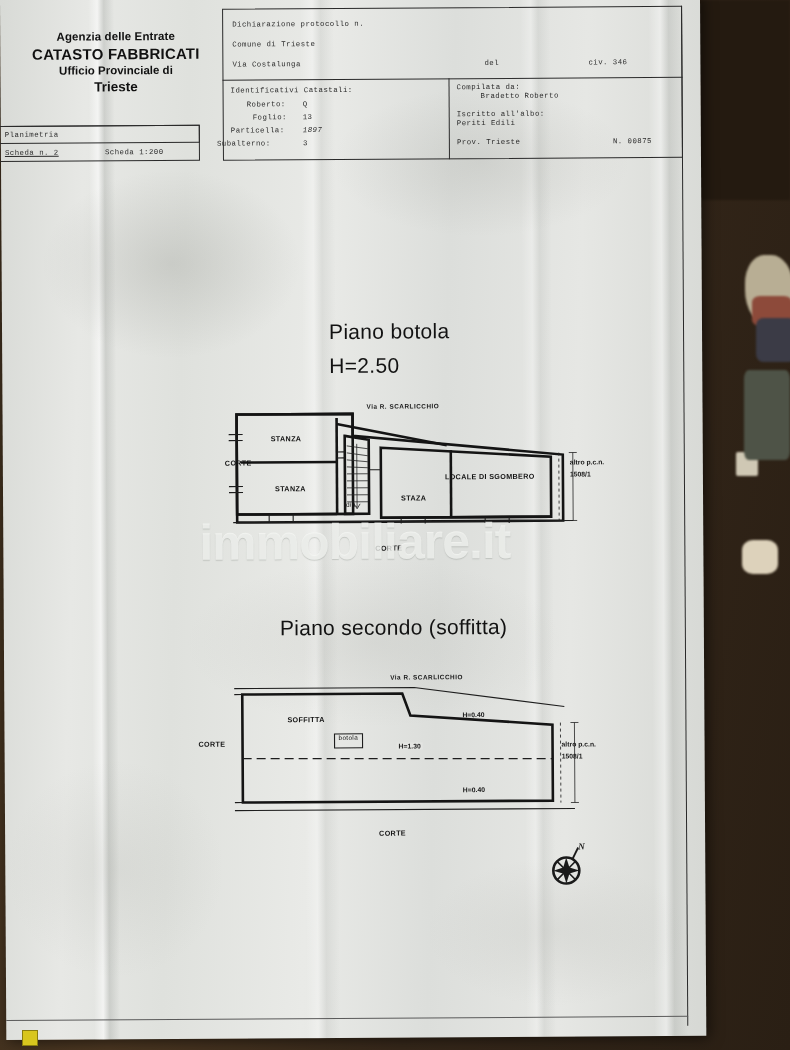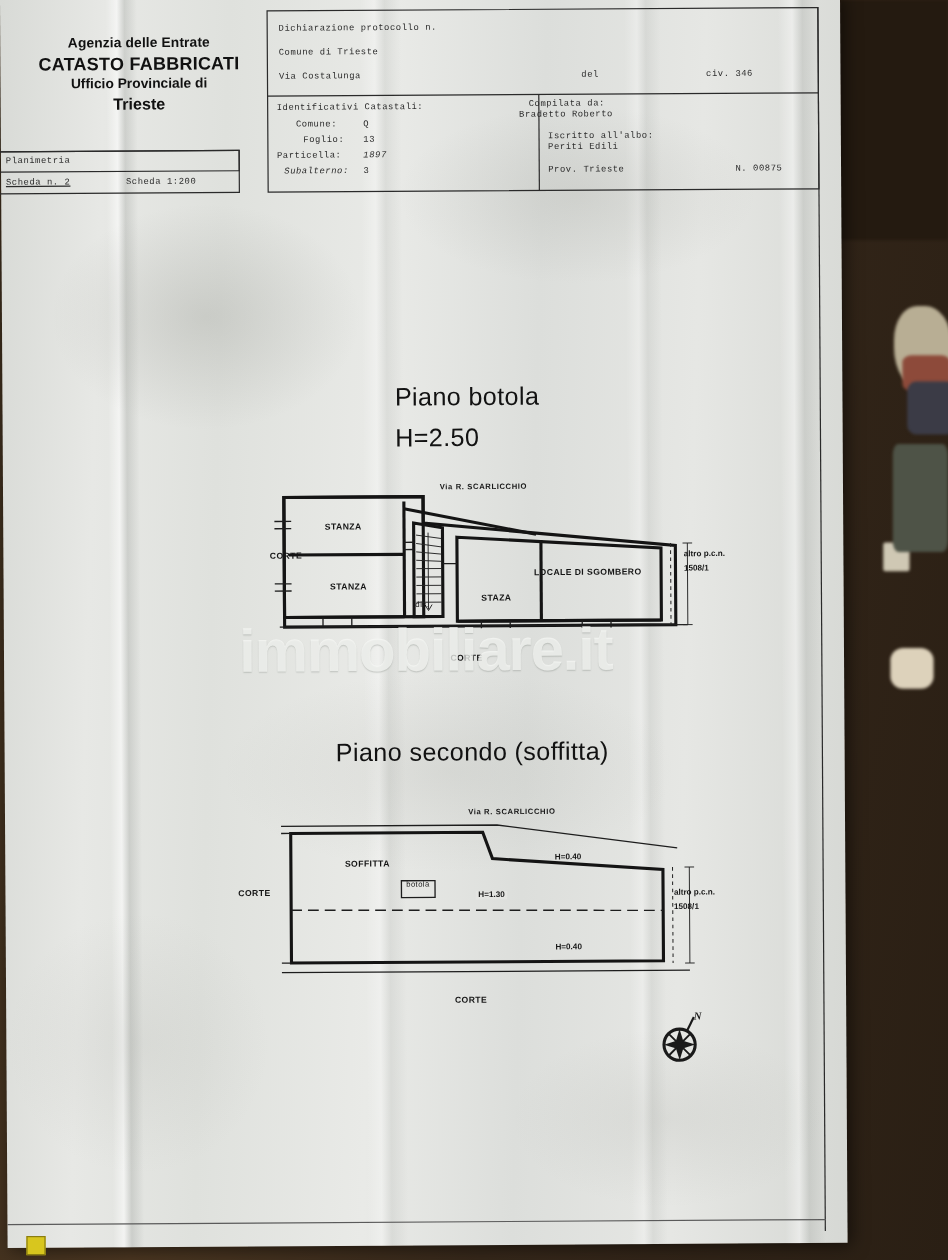--- a/index.html
+++ b/index.html
@@ -205,31 +205,31 @@
     <div style="position:absolute; left:448px; top:81px; width:1.3px;
                 height:81px; background:#2a2a2a;"></div>
 
     <div class="mono mono-row" style="left:232px; top:22px;">Dichiarazione protocollo n.</div>
     <div class="mono mono-row" style="left:484px; top:22px;margin-top:40px;">del</div>
     <div class="mono mono-row" style="left:232px; top:42px;">Comune di Trieste</div>
     <div class="mono mono-row" style="left:232px; top:62px;">Via Costalunga</div>
     <div class="mono mono-row" style="left:588px; top:62px;">civ. 346</div>
 
     <div class="mono mono-row" style="left:230px; top:88px;">Identificativi Catastali:</div>
-    <div class="mono mono-row" style="left:246px; top:102px;">Comune:</div>
+    <div class="mono mono-row" style="left:246px; top:102px;">Roberto:</div>
     <div class="mono mono-row" style="left:302px; top:102px;">Q</div>
     <div class="mono mono-row" style="left:252px; top:115px;">Foglio:</div>
     <div class="mono mono-row" style="left:302px; top:115px;">13</div>
     <div class="mono mono-row" style="left:230px; top:128px;">Particella:</div>
     <div class="mono mono-row" style="left:302px; top:128px;font-style:italic;">1897</div>
-    <div class="mono mono-row" style="left:236px; top:141px;font-style:italic;">Subalterno:</div>
+    <div class="mono mono-row" style="left:216px; top:141px;">Subalterno:</div>
     <div class="mono mono-row" style="left:302px; top:141px;">3</div>
 
-    <div class="mono mono-row" style="left:440px; top:86px;">Compilata da:</div>
-    <div class="mono mono-row" style="left:432px; top:95px;">Bradetto Roberto</div>
+    <div class="mono mono-row" style="left:456px; top:86px;">Compilata da:</div>
+    <div class="mono mono-row" style="left:480px; top:95px;">Bradetto Roberto</div>
     <div class="mono mono-row" style="left:456px; top:113px;">Iscritto all'albo:</div>
     <div class="mono mono-row" style="left:456px; top:122px;">Periti Edili</div>
     <div class="mono mono-row" style="left:456px; top:141px;">Prov. Trieste</div>
     <div class="mono mono-row" style="left:612px; top:141px;">N. 00875</div>
 
     <div style="position:absolute; left:681px; top:10px; width:1.3px;
                 height:1020px; background:#2a2a2a;"></div>
     <div style="position:absolute; left:0px; top:1020px; width:682px;
                 height:1.1px; background:#5a5a5a;"></div>
 

